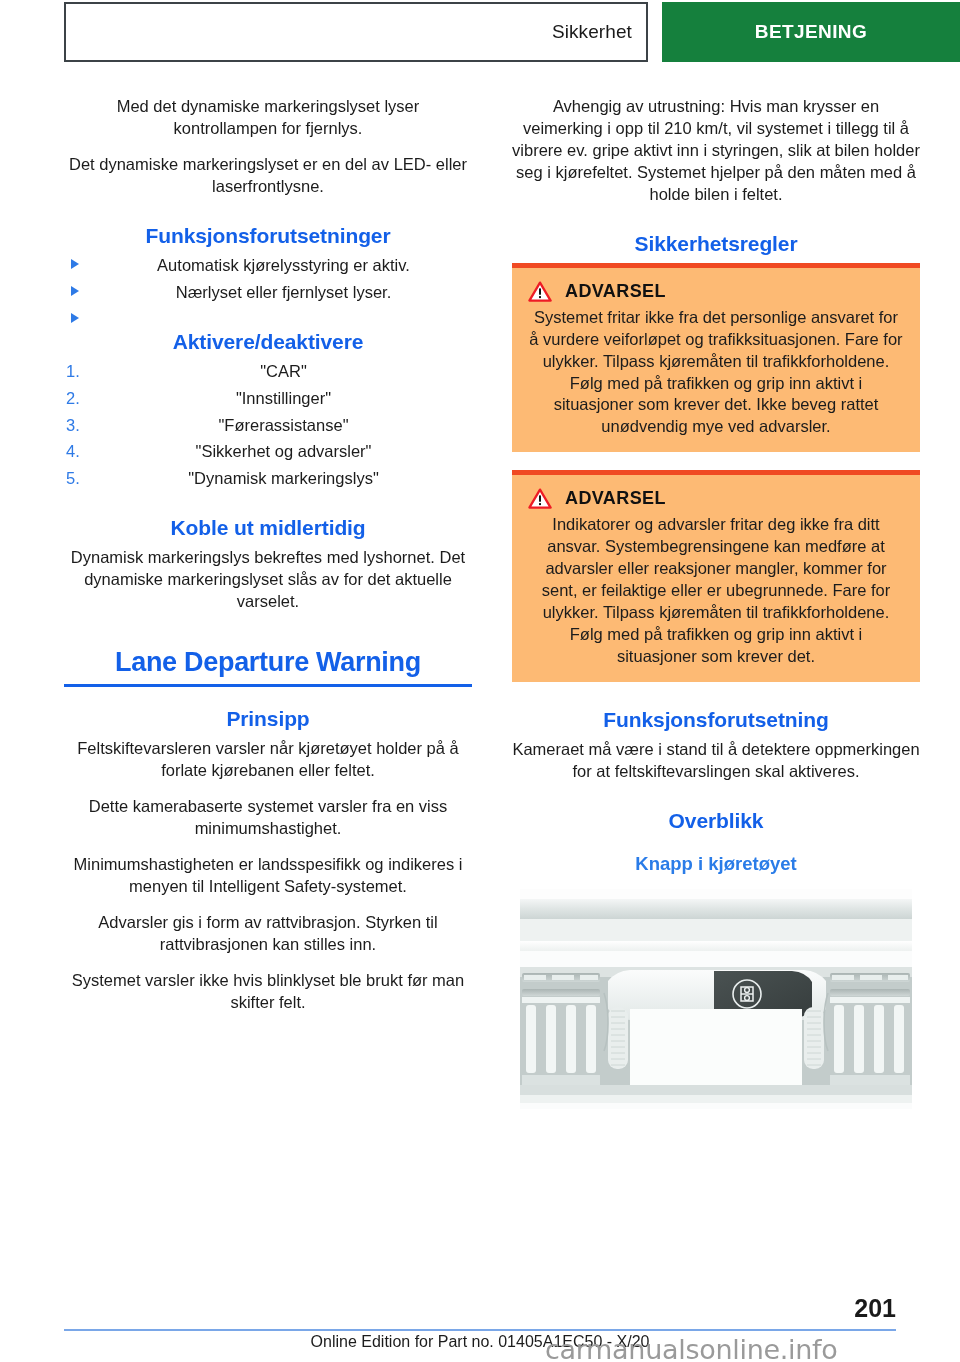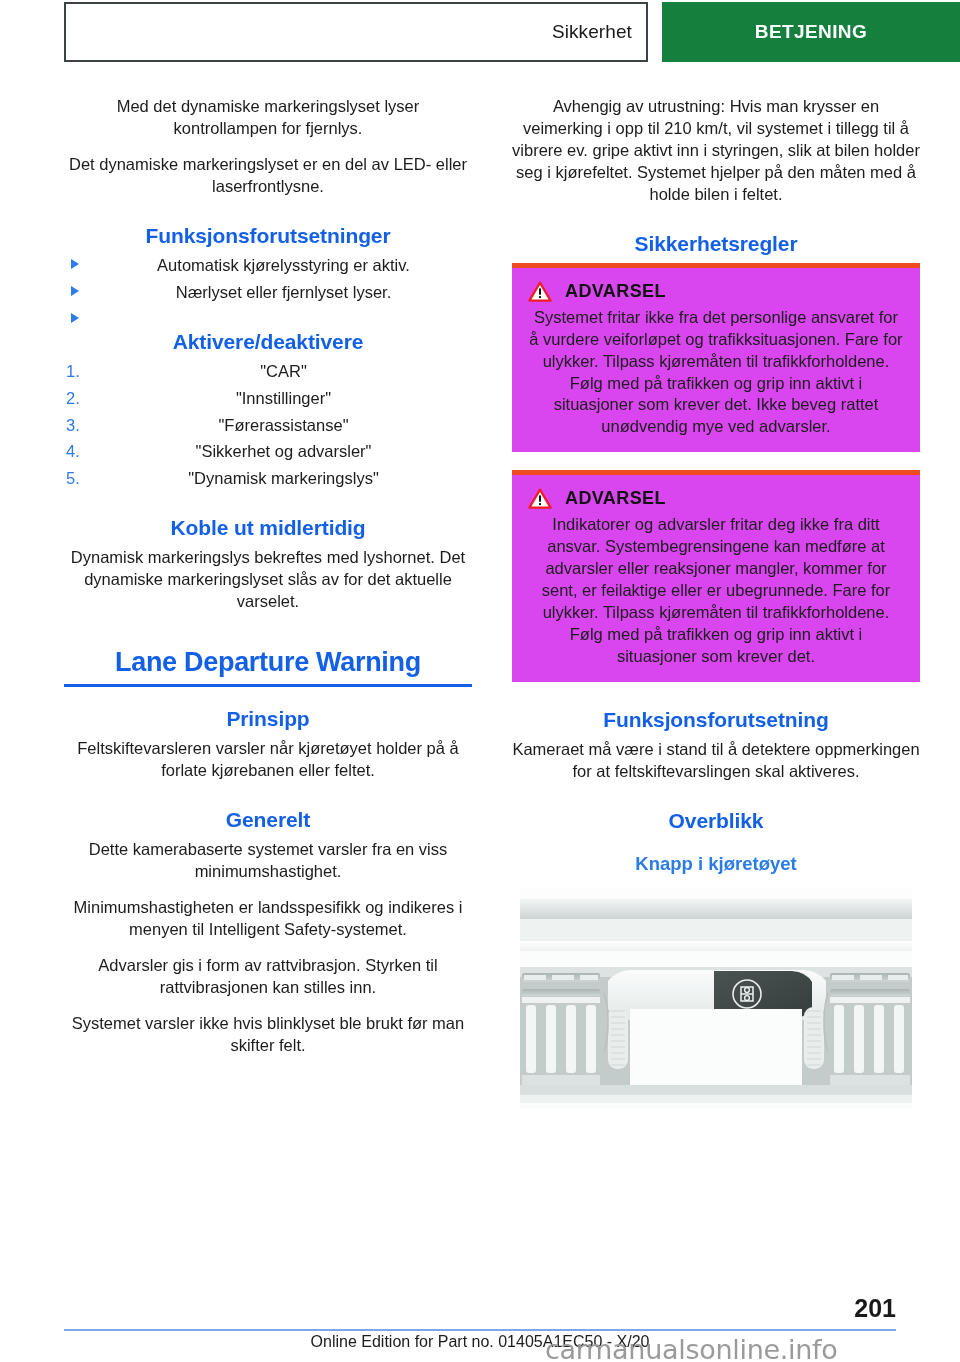--- a/index.html
+++ b/index.html
@@ -75,21 +75,21 @@
   ol.steps li{
     position:relative;padding-left:31px;margin-bottom:5px;
     font-size:16.5px;line-height:1.33;color:#1c1c1c;
   }
   ol.steps li .num{
     position:absolute;left:2px;top:0;color:#2e7ae6;font-size:16.5px;
   }
 
   
   .warn{
-    background:#d946ef;margin:0 0 18px 0;padding:0 0 14px 0;
+    background:#fdba74;margin:0 0 18px 0;padding:0 0 14px 0;
     border-top:5px solid #f04a23;
   }
   .warn .warn-head{
     display:flex;align-items:center;gap:13px;
     padding:13px 16px 3px 16px;
   }
   .warn .warn-head .warn-label{
     font-size:18px;font-weight:bold;color:#111;letter-spacing:.4px;
   }
   .warn p{
@@ -182,21 +182,20 @@
 
     <h2 class="sec">Koble ut midlertidig</h2>
     <p class="body">Dynamisk markeringslys bekreftes med lyshornet. Det dynamiske markeringslyset slås av for det aktuelle varselet.</p>
 
     <h1 class="chapter">Lane Departure Warning</h1>
     <div class="chapter-rule"></div>
 
     <h2 class="sec first" style="margin-top:0">Prinsipp</h2>
     <p class="body">Feltskiftevarsleren varsler når kjøretøyet holder på å forlate kjørebanen eller feltet.</p>
 
-    <h2 class="sec">Generelt</h2>
     <p class="body">Dette kamerabaserte systemet varsler fra en viss minimumshastighet.</p>
     <p class="body">Minimumshastigheten er landsspesifikk og indikeres i menyen til Intelligent Safety-systemet.</p>
     <p class="body">Advarsler gis i form av rattvibrasjon. Styrken til rattvibrasjonen kan stilles inn.</p>
     <p class="body">Systemet varsler ikke hvis blinklyset ble brukt før man skifter felt.</p>
   </div>
 
   <div class="col col-right">
 
     <p class="body">Avhengig av utrustning: Hvis man krysser en veimerking i opp til 210 km/t, vil systemet i tillegg til å vibrere ev. gripe aktivt inn i styringen, slik at bilen holder seg i kjørefeltet. Systemet hjelper på den måten med å holde bilen i feltet.</p>
 

